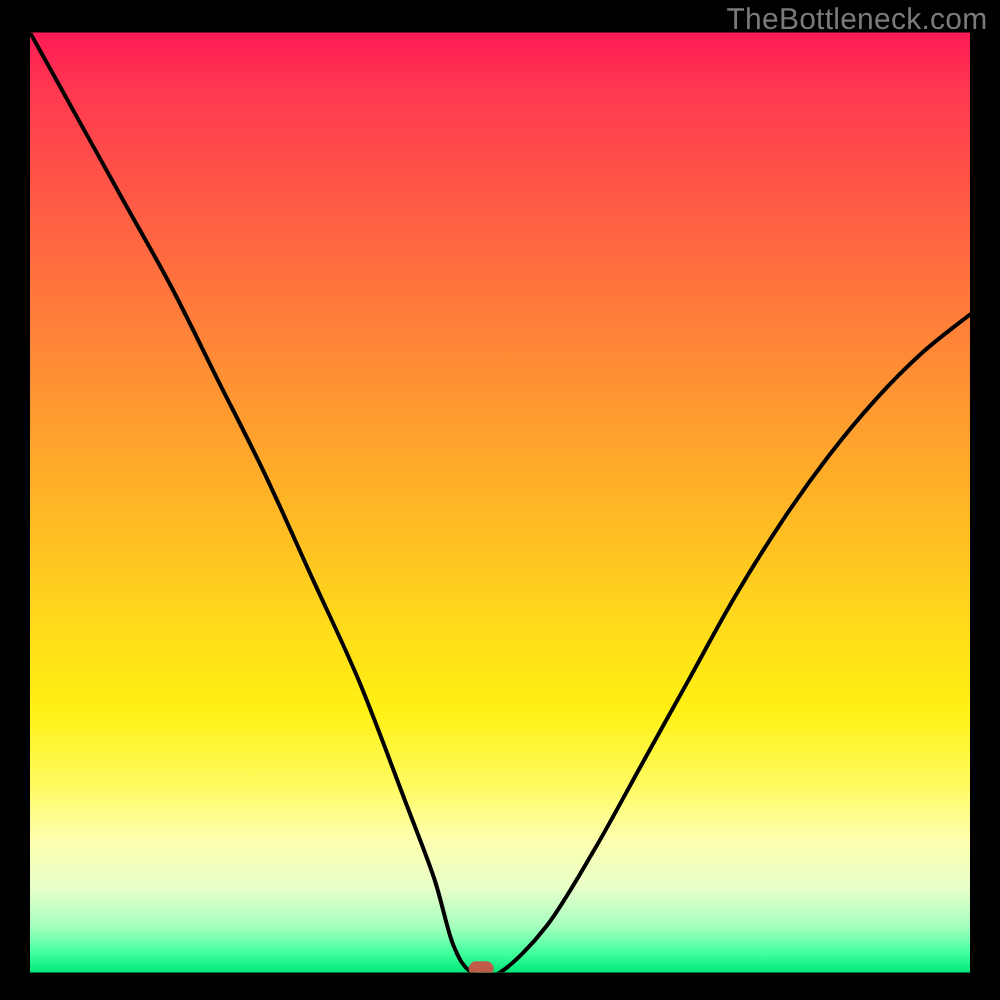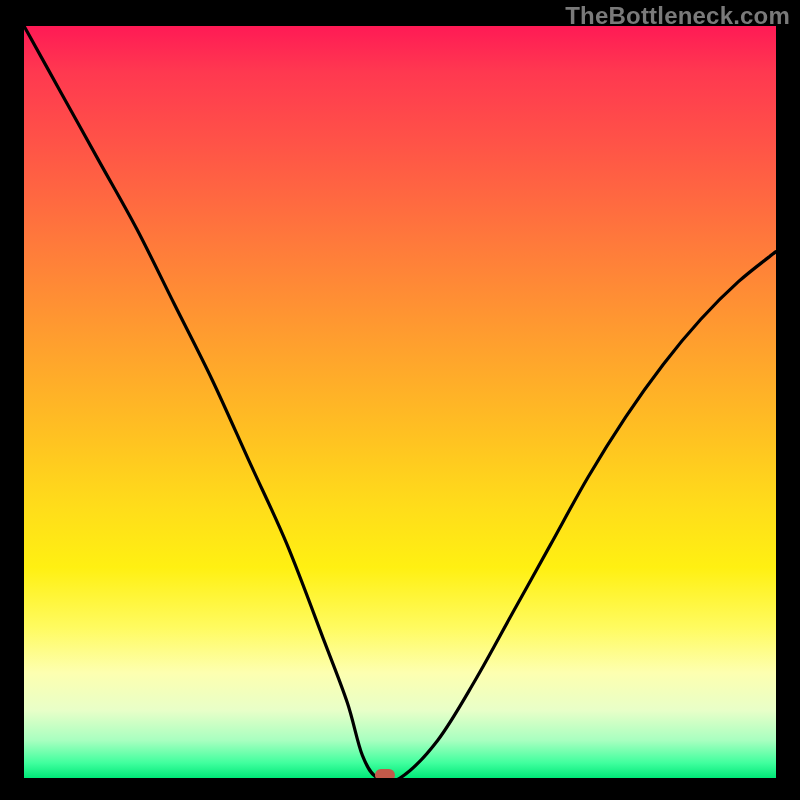--- a/index.html
+++ b/index.html
@@ -16,21 +16,21 @@
     width: 800px;
     height: 800px;
     background: #000;
   }
   .watermark {
     position: absolute;
     top: 2px;
     right: 10px;
     color: #7a7a7a;
     font-size: 24px;
-    font-weight: 700;
+    font-weight: 400;
     letter-spacing: 0.2px;
     z-index: 10;
   }
   .plot-area {
     position: absolute;
     left: 24px;
     top: 26px;
     width: 752px;
     height: 752px;
     background: linear-gradient(to bottom,

